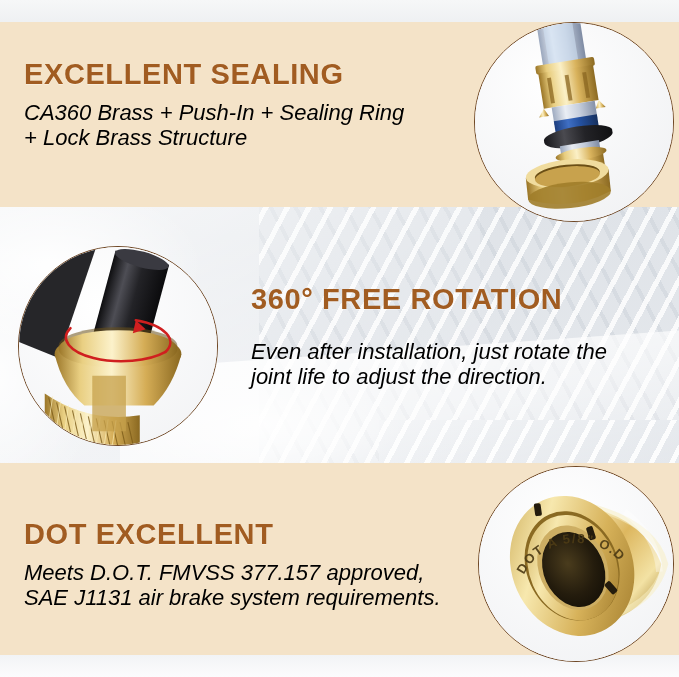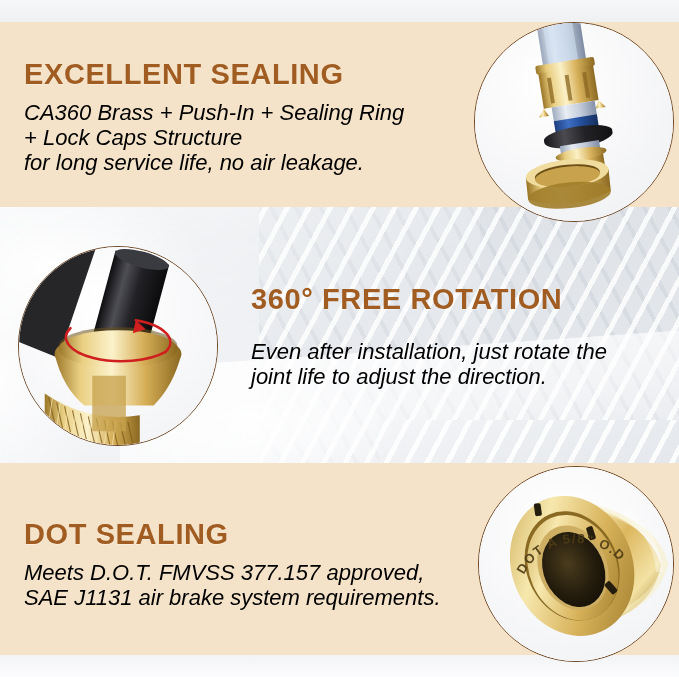--- a/index.html
+++ b/index.html
@@ -137,32 +137,31 @@
   <div class="bg-splash2"></div>
   <div class="bg-top-white"></div>
   <div class="bg-bottom-white"></div>
 
   <div class="panel p1"></div>
   <div class="panel p2"></div>
 
   <div class="block" id="b1">
     <div class="heading">EXCELLENT SEALING</div>
     <div class="body-line">CA360 Brass + Push-In + Sealing Ring</div>
-    <div class="body-line">+ Lock Caps Structure</div>
-    <div class="body-line">for long service life, no air leakage.</div>
+    <div class="body-line">+ Lock Brass Structure</div>
   </div>
 
   <div class="block" id="b2">
     <div class="heading">360° FREE ROTATION</div>
     <div class="body-line">Even after installation, just rotate the</div>
     <div class="body-line">joint life to adjust the direction.</div>
   </div>
 
   <div class="block" id="b3">
-    <div class="heading">DOT SEALING</div>
+    <div class="heading">DOT EXCELLENT</div>
     <div class="body-line">Meets D.O.T. FMVSS 377.157 approved,</div>
     <div class="body-line">SAE J1131 air brake system requirements.</div>
   </div>
 
   <div class="inset" id="inset1">
     <svg viewBox="0 0 200 200">
       <defs>
         <linearGradient id="brassH" x1="0" y1="0" x2="1" y2="0">
           <stop offset="0" stop-color="#9a7526"></stop>
           <stop offset=".18" stop-color="#e8cd7e"></stop>

